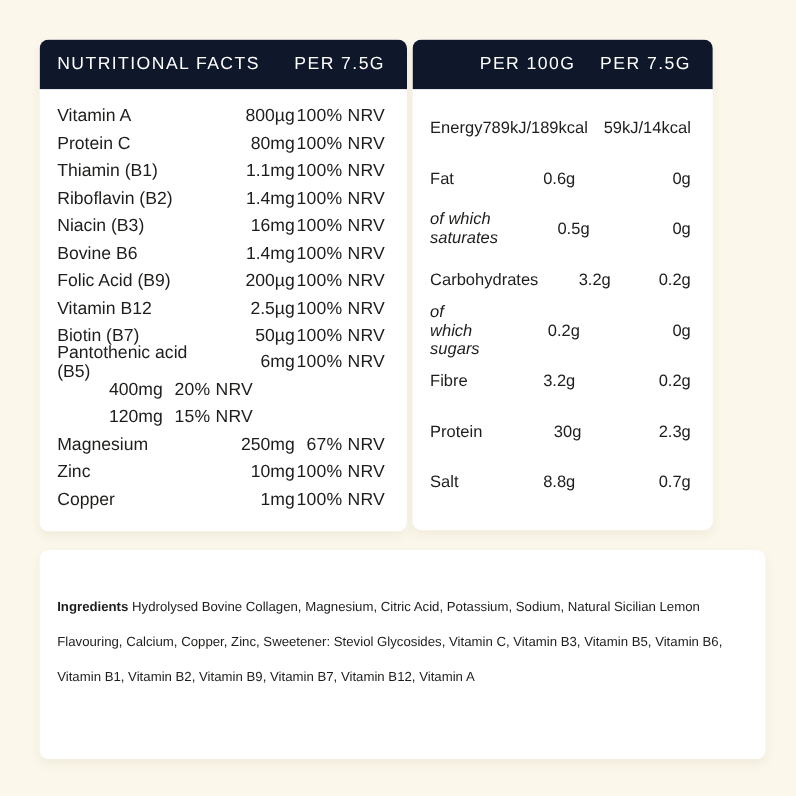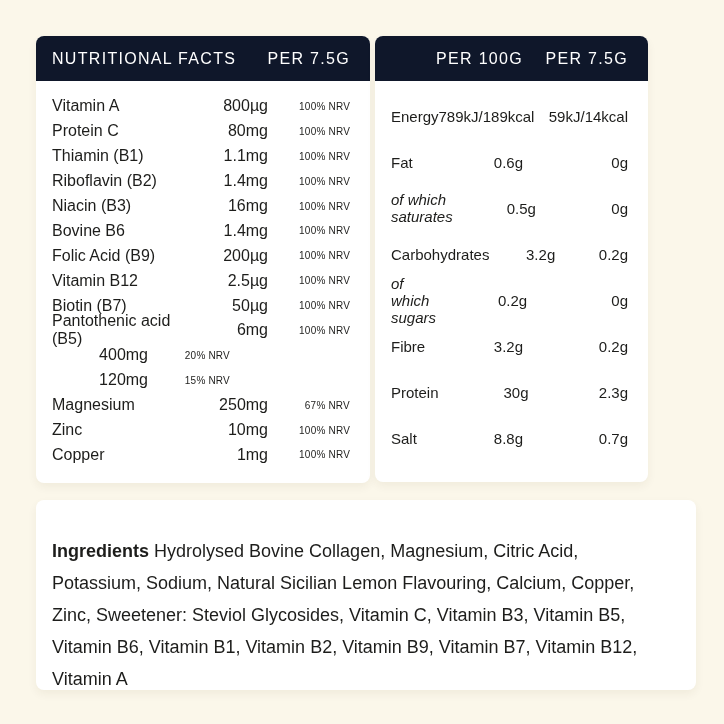--- a/index.html
+++ b/index.html
@@ -42,42 +42,42 @@
   .rows-left { padding-top: 13px; }
   .nrow {
     display: flex;
     align-items: center;
     height: 24.9px;
     padding: 0 20px 0 16px;
     font-size: 16px;
   }
   .nrow .lbl { flex: 1; text-align: left; }
   .nrow .amt { width: 96px;  text-align: right; }
-  .nrow .nrv { width: 82px;  text-align: right; font-size: 10px; letter-spacing: 0.2px; }
+  .nrow .nrv { width: 82px;  text-align: right; font-size: 16px; letter-spacing: 0.2px; }
 
   
   .hdr-col1 { width: 95px;  text-align: right; }
   .hdr-col2 { width: 105px; text-align: right; }
   .rows-right { padding-top: 12px; }
   .mrow {
     display: flex;
     align-items: center;
     height: 46px;
     padding: 0 20px 0 16px;
     font-size: 15px;
   }
   .mrow .lbl  { flex: 1; text-align: left; }
   .mrow .v100 { width: 95px;  text-align: right; }
   .mrow .v75  { width: 105px; text-align: right; }
   .mrow.italic .lbl { font-style: italic; }
 
   
   .ing-text {
     padding: 35px 30px 0 16px;
-    font-size: 18px;
+    font-size: 12px;
     line-height: 32px;
   }
   .ing-text .b { font-weight: bold; }
 </style>
 </head>
 <body>
 
 <div class="stage">
 
   <div class="panel panel-left">

